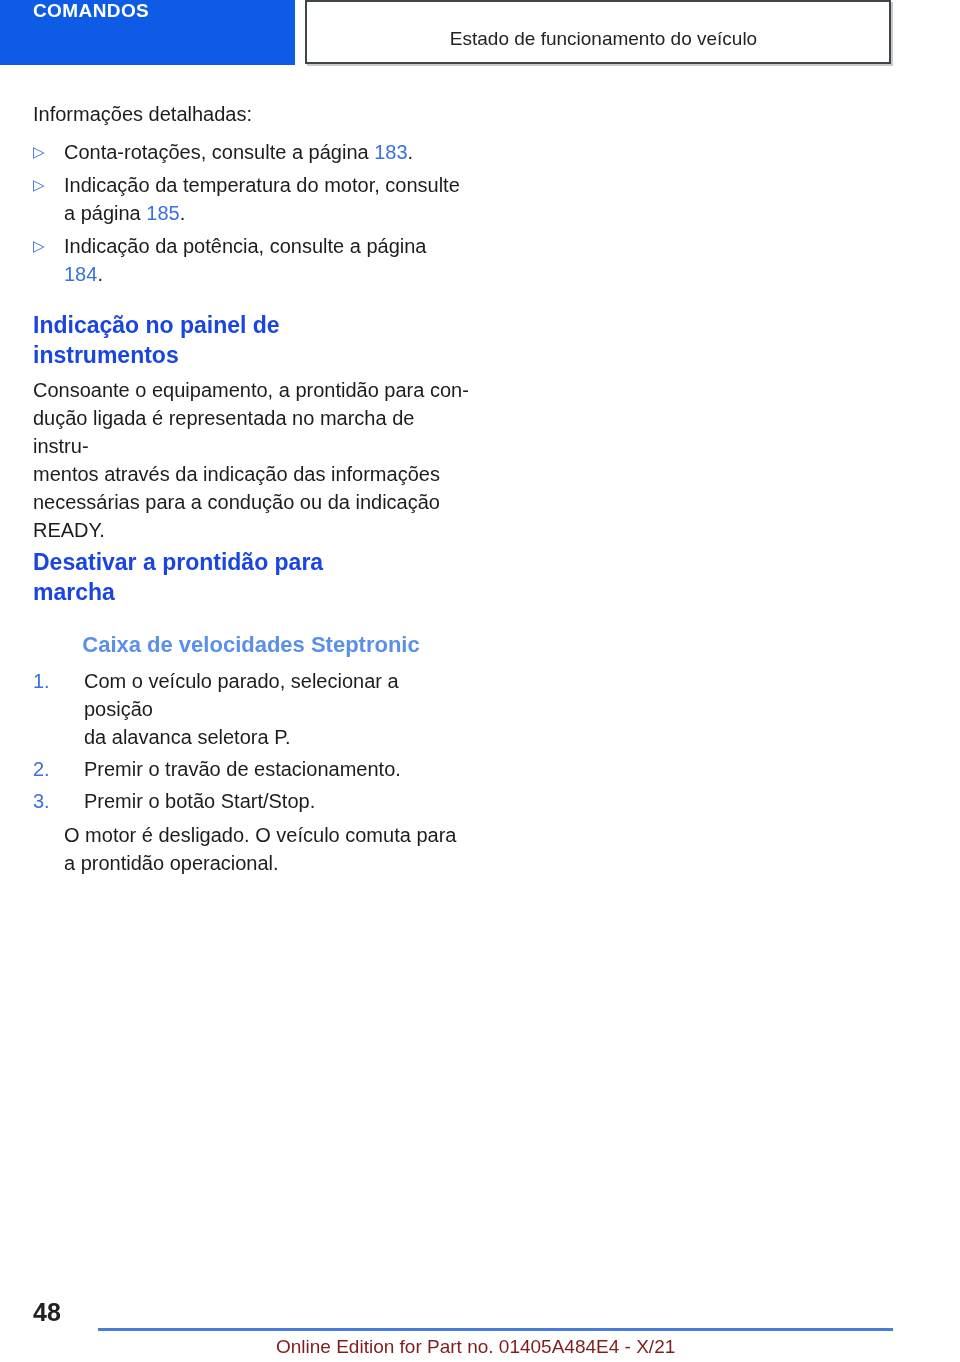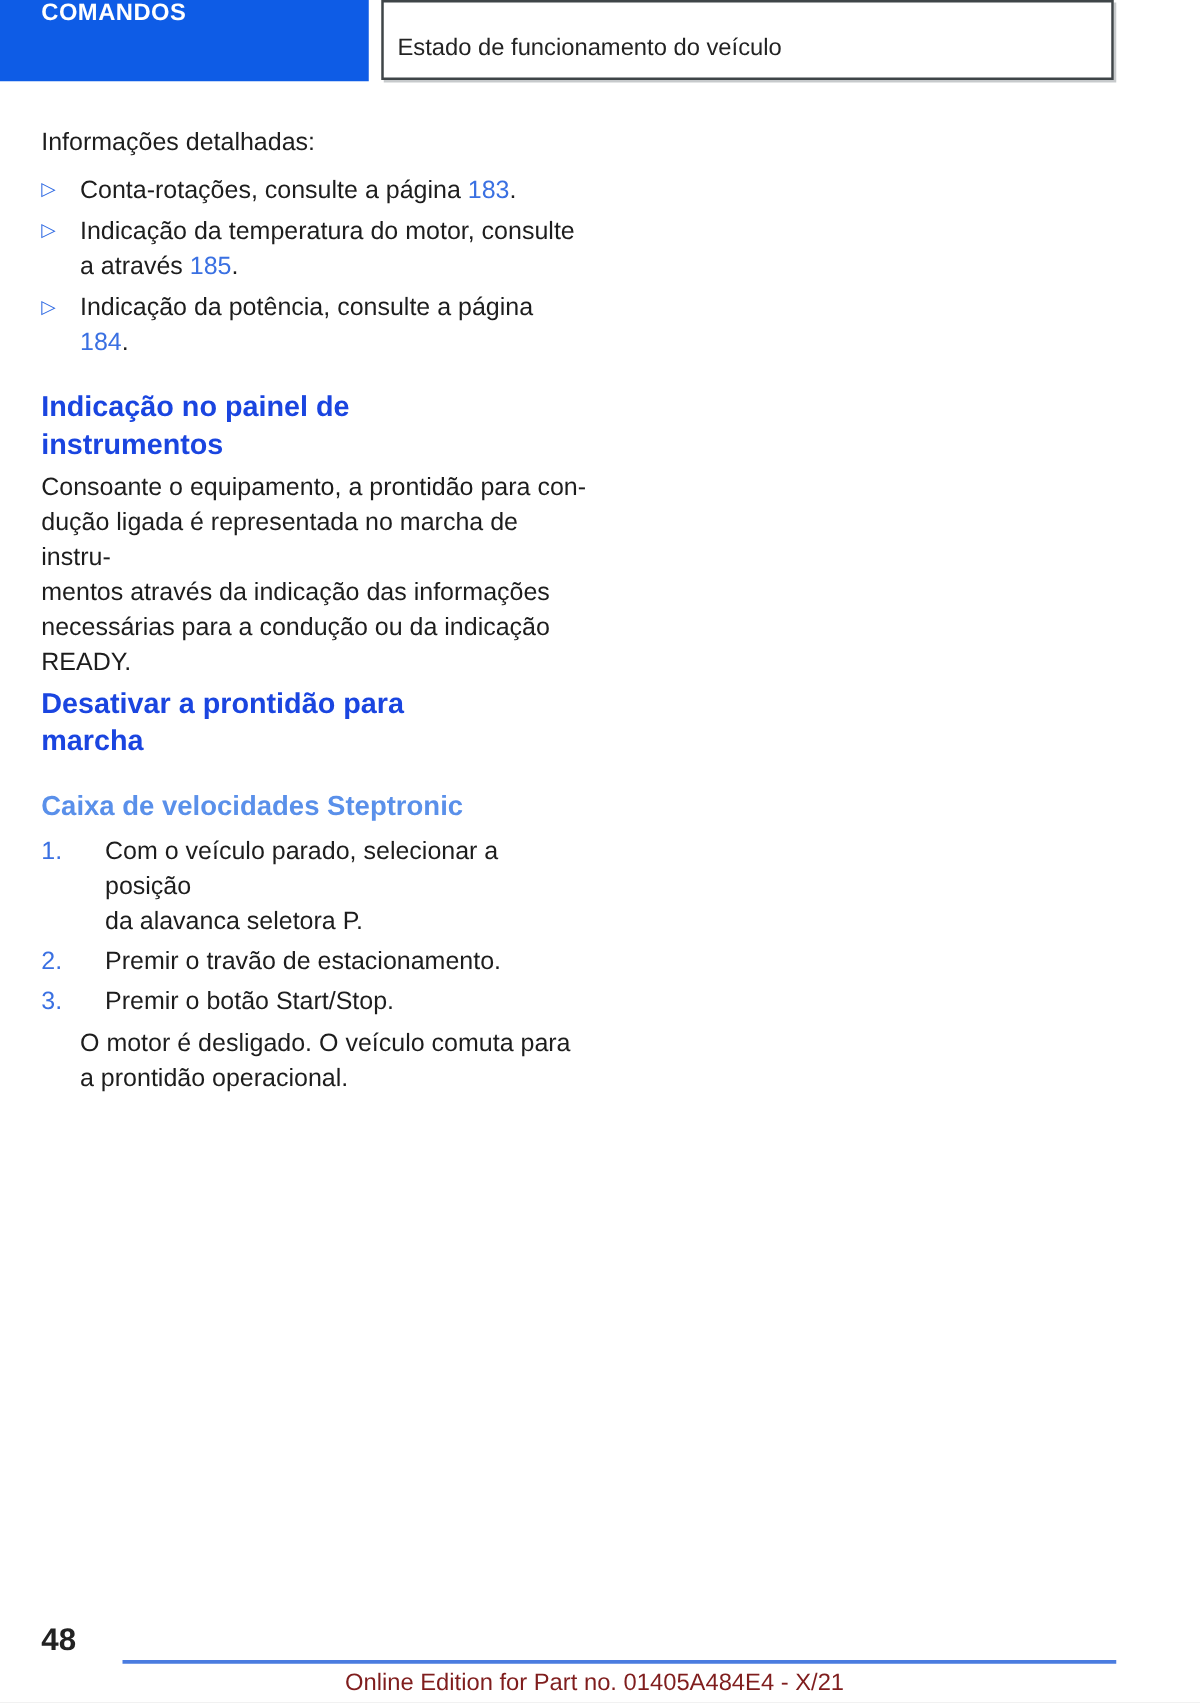--- a/index.html
+++ b/index.html
@@ -26,21 +26,21 @@
     letter-spacing:0.4px;
   }
   .chapter-box {
     position:absolute; left:305px; top:0;
     width:586px; height:64px;
     border:2px solid #3f4548;
     box-shadow:2px 2px 0 rgba(130,138,141,0.45);
     background:#ffffff;
     display:flex; align-items:flex-end;
     padding:15px 0 12px 11px;
-    font-size:19px; color:#232323;
+    font-size:19px; color:#232323;justify-content:center;
   }
 
   
   .col-left {
     position:absolute; left:33px; top:100px;
     width:436px;
     font-size:20px; line-height:28px;
   }
   .preline { white-space:pre-line; }
 
@@ -60,21 +60,21 @@
     margin-top:22px;
     color:#1a45e0;
     font-size:23px; line-height:30px; font-weight:bold;
   }
   .h2 + .body-para { margin-top:6px; }
   .h2.second { margin-top:3px; }
 
   .h3 {
     margin-top:24px;
     color:#5a90ea;
-    font-size:22px; line-height:28px; font-weight:bold;
+    font-size:22px; line-height:28px; font-weight:bold;text-align:center;
   }
 
   .step-list { list-style:none; margin-top:8px; }
   .step-item { display:flex; margin-bottom:4px; }
   .step-num {
     flex:0 0 31px;
     color:#3a70e2;
   }
   .step-text { flex:1;margin-left:20px; }
   .step-note { margin:6px 0 0 31px; }
@@ -119,21 +119,21 @@
     <p class="intro">Informações detalhadas:</p>
 
     <ul class="bullet-list">
       <li class="bullet-item">
         <span class="bullet-marker">▷</span>
         <span class="bullet-text"><span class="preline">Conta-rotações, consulte a página </span><span class="page-link">183</span><span>.</span></span>
       </li>
       <li class="bullet-item">
         <span class="bullet-marker">▷</span>
         <span class="bullet-text"><span class="preline">Indicação da temperatura do motor, consulte
-a através </span><span class="page-link">185</span><span>.</span></span>
+a página </span><span class="page-link">185</span><span>.</span></span>
       </li>
       <li class="bullet-item">
         <span class="bullet-marker">▷</span>
         <span class="bullet-text"><span class="preline">Indicação da potência, consulte a página </span><span class="page-link">184</span><span>.</span></span>
       </li>
     </ul>
 
     <h2 class="h2 preline">Indicação no painel de
 instrumentos</h2>
     <p class="body-para preline">Consoante o equipamento, a prontidão para con-

